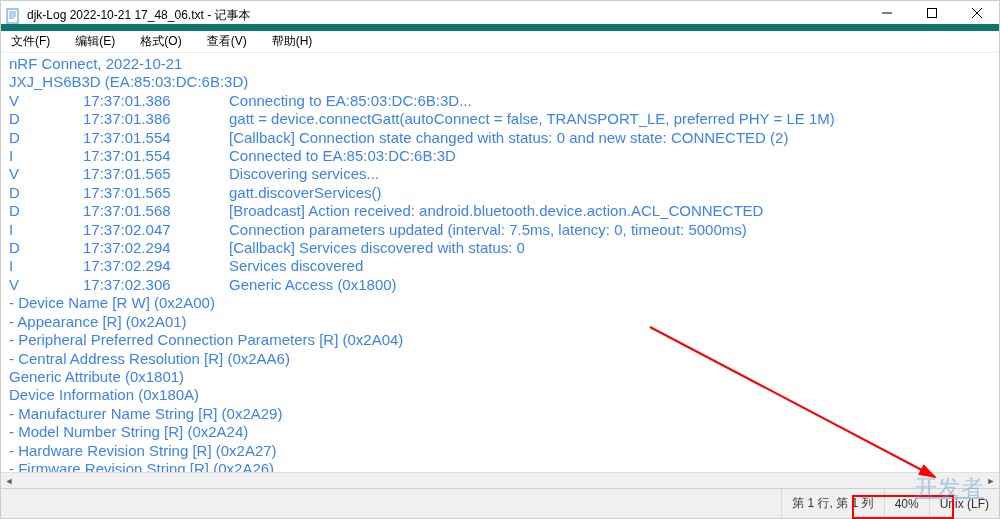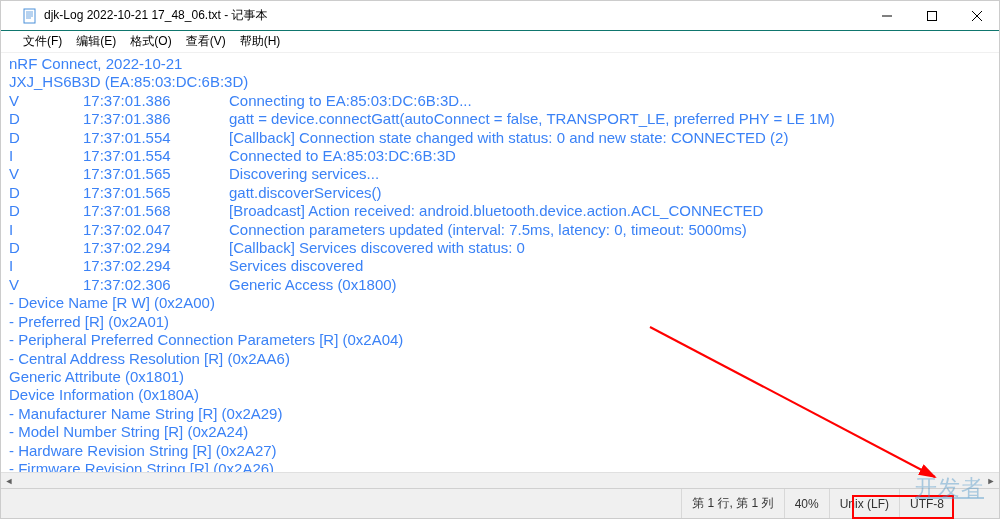--- a/index.html
+++ b/index.html
@@ -16,23 +16,23 @@
       background: #fff;
       height: 100%;
       display: flex;
       flex-direction: column;
       border: 1px solid #ccc;
     }
     .titlebar {
       height: 30px;
       background: #fff;
       display: flex;
-      align-items: center;
-      padding-left: 21px;
-      border-bottom: 1px solid #0f766e;
+      align-items: flex-end;
+      padding-left: 4px;
+      border-bottom: 7px solid #0f766e;
     }
     .titlebar-icon {
       width: 16px; height: 16px;
       margin-right: 6px;
       display: inline-flex;
     }
     .titlebar-title {
       flex: 1;
       font-size: 12px;
       color: #000;
@@ -43,22 +43,22 @@
       display: flex; align-items: center; justify-content: center;
       font-family: "Segoe UI Symbol", Arial;
       font-size: 10px;
       color: #000;
     }
     .menubar {
       height: 22px;
       background: #fff;
       display: flex;
       align-items: center;
-      padding-left: 16px;
-      gap: 2px;
+      padding-left: 4px;
+      gap: 13px;
       border-bottom: 1px solid #f0f0f0;
     }
     .menu-item {
       padding: 2px 6px;
       font-size: 12px;
       cursor: default;
     }
     .content {
       flex: 1;
       background: #fff;
@@ -231,42 +231,41 @@
         <span class="log-ts">17:37:02.294</span>
         <span class="log-msg">Services discovered</span>
       </div>
     <div class="log-row">
         <span class="log-level">V</span>
         <span class="log-ts">17:37:02.306</span>
         <span class="log-msg">Generic Access (0x1800)</span>
       </div>
 
     <div class="plain-line">- Device Name [R W] (0x2A00)</div>
-    <div class="plain-line">- Preferred [R] (0x2A01)</div>
+    <div class="plain-line">- Appearance [R] (0x2A01)</div>
     <div class="plain-line">- Peripheral Preferred Connection Parameters [R] (0x2A04)</div>
     <div class="plain-line">- Central Address Resolution [R] (0x2AA6)</div>
     <div class="plain-line">Generic Attribute (0x1801)</div>
     <div class="plain-line">Device Information (0x180A)</div>
     <div class="plain-line">- Manufacturer Name String [R] (0x2A29)</div>
     <div class="plain-line">- Model Number String [R] (0x2A24)</div>
     <div class="plain-line">- Hardware Revision String [R] (0x2A27)</div>
     <div class="plain-line">- Firmware Revision String [R] (0x2A26)</div>
     <div class="plain-line">- Software Revision String [R] (0x2A28)</div>
   </div>
 
   <div class="scrollbar-h">
     <div class="scroll-arrow left">◄</div>
     <div class="scroll-arrow right">►</div>
   </div>
 
   <div class="statusbar">
     <div class="status-cell">第 1 行, 第 1 列</div>
     <div class="status-cell">40%</div>
     <div class="status-cell">Unix (LF)</div>
-    <div class="status-cell" style="min-width:100px">UTF-8</div>
   </div>
 
 </div>
 
 <svg class="red-arrow" width="320" height="180" viewBox="0 0 320 180">
   <defs>
     <marker id="ah" markerWidth="10" markerHeight="10" refX="8" refY="3" orient="auto">
       <path d="M0,0 L0,6 L9,3 z" fill="#ff0000"></path>
     </marker>
   </defs>

